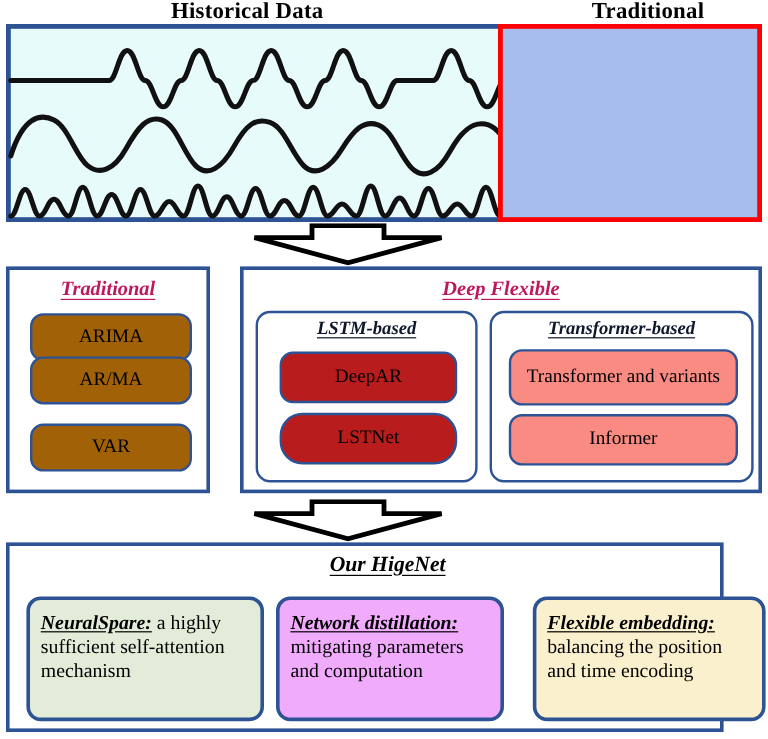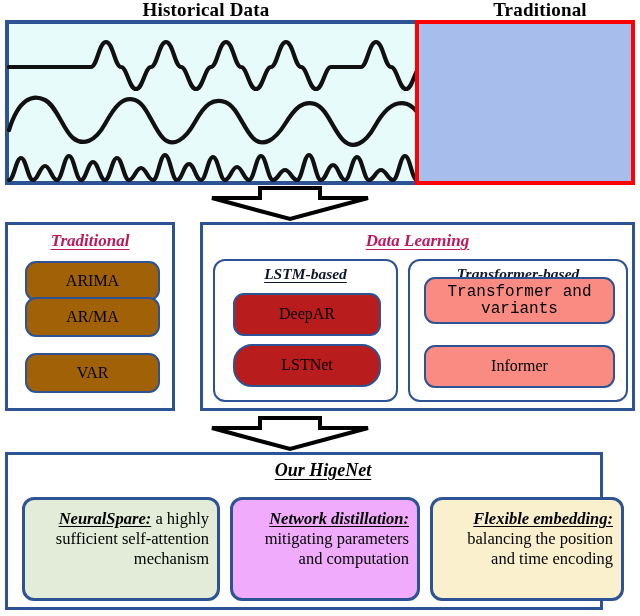--- a/index.html
+++ b/index.html
@@ -105,21 +105,21 @@
   .pill.red{background:#f98b83;}
 
   
   #p-arima{left:17px;top:36px;width:135px;height:40px;}
   #p-arma {left:17px;top:72px;width:135px;height:40px;}
   #p-var  {left:17px;top:128px;width:135px;height:40px;}
   
   #p-deepar{left:18px;top:32px;width:148px;height:43px;}
   #p-lstnet{left:18px;top:83px;width:148px;height:43px;border-radius:19px;}
   
-  #p-tvar {left:14px;top:16px;width:191px;height:47px;font-family:Liberation Mono, monospace;}
+  #p-tvar {left:14px;top:30px;width:191px;height:47px;}
   #p-inf  {left:14px;top:84px;width:191px;height:43px;}
 
   
   #hige{left:5px;top:452px;width:598px;height:158px;padding-left:38px;}
   .hige-head{
     text-align:center;
     font-weight:bold;
     font-style:italic;
     font-size:18px;
     text-decoration:underline;
@@ -131,25 +131,24 @@
     position:absolute;
     top:42px;
     height:104px;
     border:3px solid #2e5394;
     border-radius:12px;
     box-sizing:border-box;
     padding:9px 8px 0 9px;
     font-size:16.5px;
     line-height:1.22;
     color:#000;
-    text-align:right;
   }
   #f1{left:14px;width:198px;background:#e2ecd8;}
   #f2{left:222px;width:190px;background:#f0abfc;}
-  #f3{left:422px;width:194px;background:#fbf0cd;}
+  #f3{left:436px;width:194px;background:#fbf0cd;}
   .feat b{
     font-weight:bold;font-style:italic;
     text-decoration:underline;text-underline-offset:2px;
   }
 </style>
 </head>
 <body>
 
 <div class="stage">
 
@@ -234,21 +233,21 @@
   </div>
 
   <div class="frame" id="trad">
     <div class="frame-head">Traditional</div>
     <div class="pill peach" id="p-arima">ARIMA</div>
     <div class="pill peach" id="p-arma">AR/MA</div>
     <div class="pill peach" id="p-var">VAR</div>
   </div>
 
   <div class="frame" id="deep">
-    <div class="frame-head">Data Learning</div>
+    <div class="frame-head">Deep Flexible</div>
 
     <div class="inner-frame" id="lstm-frame">
       <div class="inner-head">LSTM-based</div>
       <div class="pill green" id="p-deepar">DeepAR</div>
       <div class="pill green" id="p-lstnet">LSTNet</div>
     </div>
 
     <div class="inner-frame" id="trans-frame">
       <div class="inner-head">Transformer-based</div>
       <div class="pill red" id="p-tvar">Transformer and variants</div>

